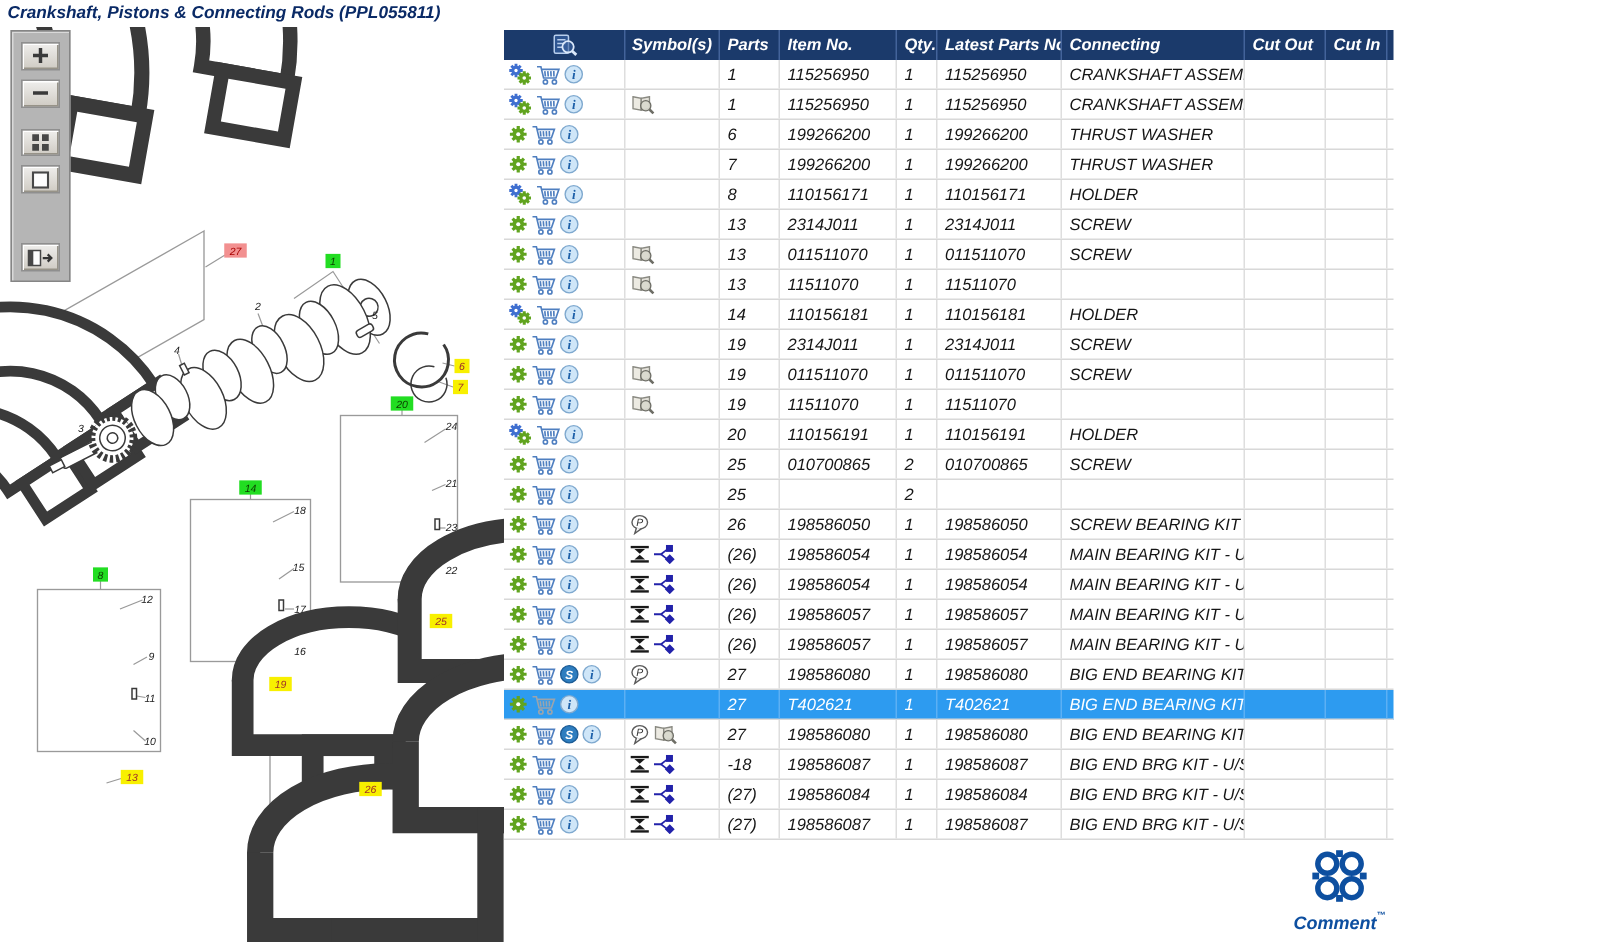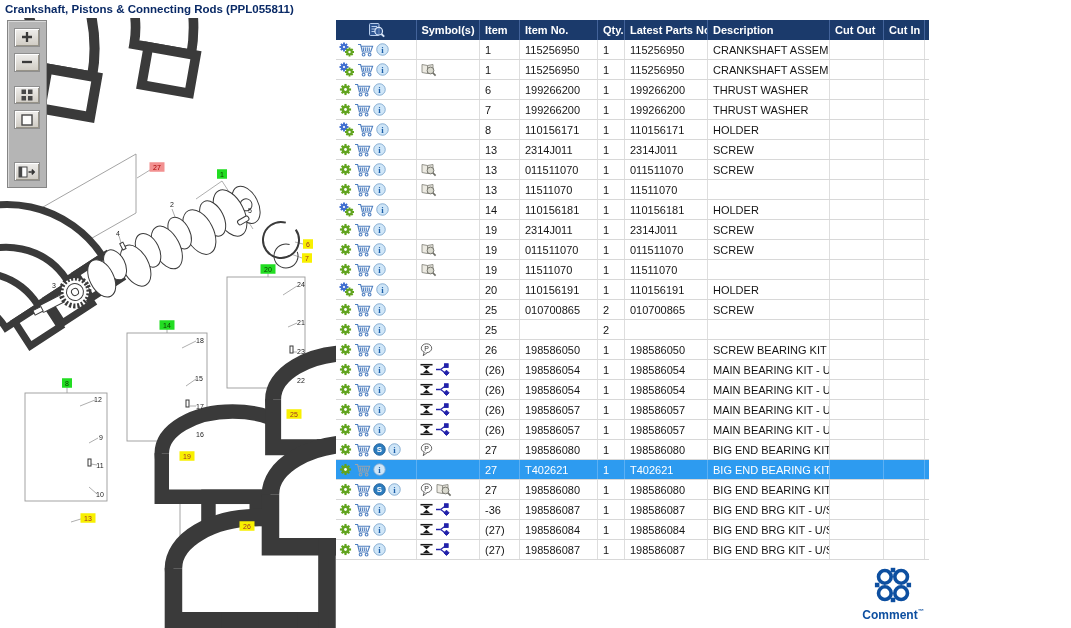--- a/index.html
+++ b/index.html
@@ -1,16 +1,16 @@
 <!DOCTYPE html>
 <html><head>
 <meta charset="utf-8">
 <style>
   html,body{margin:0;padding:0;background:#fff;}
-  .app{position:relative;width:929px;height:628px;background:#ffffff;font-family:"Liberation Sans",sans-serif;overflow:hidden;}
+  .app{position:relative;width:929px;height:628px;background:#ffffff;font-family:"Liberation Sans",sans-serif;overflow:hidden;font-style:italic;}
   .page-title{position:absolute;left:5px;top:3px;font-size:11.5px;font-weight:bold;color:#0a2a66;white-space:nowrap;}
 
   
   .diagram-pane{position:absolute;left:0;top:18px;width:336px;height:610px;background:#fff;}
   .diagram-svg{position:absolute;left:0;top:0;}
   .toolbar{position:absolute;left:7px;top:2px;width:40px;height:168px;background:#b5b5b5;border:1px solid #858585;box-shadow:inset 1px 1px 0 #d9d9d9;display:flex;flex-direction:column;align-items:center;padding-top:7px;box-sizing:border-box;z-index:5;}
   .tb-btn{width:26px;height:21px;margin-bottom:6px;background:linear-gradient(#efeeec,#cfcbc3);border:1px solid #8f8f8f;box-shadow:inset 1px 1px 0 #ffffff,inset -1px -1px 0 #979388;display:flex;align-items:center;justify-content:center;padding:0;cursor:pointer;}
   .tb-btn:nth-child(3){margin-top:8px;}
   .tb-btn:last-child{margin-top:27px;}
 
@@ -445,25 +445,25 @@
   </div>
 
   <div class="table-pane">
     <div class="thead" id="thead">
         <div class="hcell col-actions">
           <svg width="20" height="16">
             <use href="#sym-headsearch"></use>
           </svg>
         </div>
         <div class="hcell col-symbols">Symbol(s)</div>
-        <div class="hcell col-item">Item</div>
+        <div class="hcell col-item">Parts</div>
         <div class="hcell col-parts">Item No.</div>
         <div class="hcell col-qty">Qty.</div>
         <div class="hcell col-latest">Latest Parts No.</div>
-        <div class="hcell col-desc">Description</div>
+        <div class="hcell col-desc">Connecting</div>
         <div class="hcell col-cutout">Cut Out</div>
         <div class="hcell col-cutin">Cut In</div>
       </div>
     <div id="tbody">
         <div class="trow">
           <div class="tcell cell-actions col-actions">
             <svg width="16" height="15">
               <use href="#sym-gears"></use>
             </svg>
             <svg width="17" height="14">
@@ -1049,21 +1049,21 @@
             </svg>
           </div>
           <div class="tcell cell-symbols col-symbols">
             <svg width="13" height="13">
               <use href="#sym-caliper"></use>
             </svg>
             <svg width="15" height="13">
               <use href="#sym-branch"></use>
             </svg>
           </div>
-          <div class="tcell col-item">-36</div>
+          <div class="tcell col-item">-18</div>
           <div class="tcell col-parts">198586087</div>
           <div class="tcell col-qty">1</div>
           <div class="tcell col-latest">198586087</div>
           <div class="tcell col-desc">BIG END BRG KIT - U/S</div>
           <div class="tcell col-cutout"></div>
           <div class="tcell col-cutin"></div>
           <div class="tcell col-comment"></div>
         </div>
         <div class="trow">
           <div class="tcell cell-actions col-actions">

